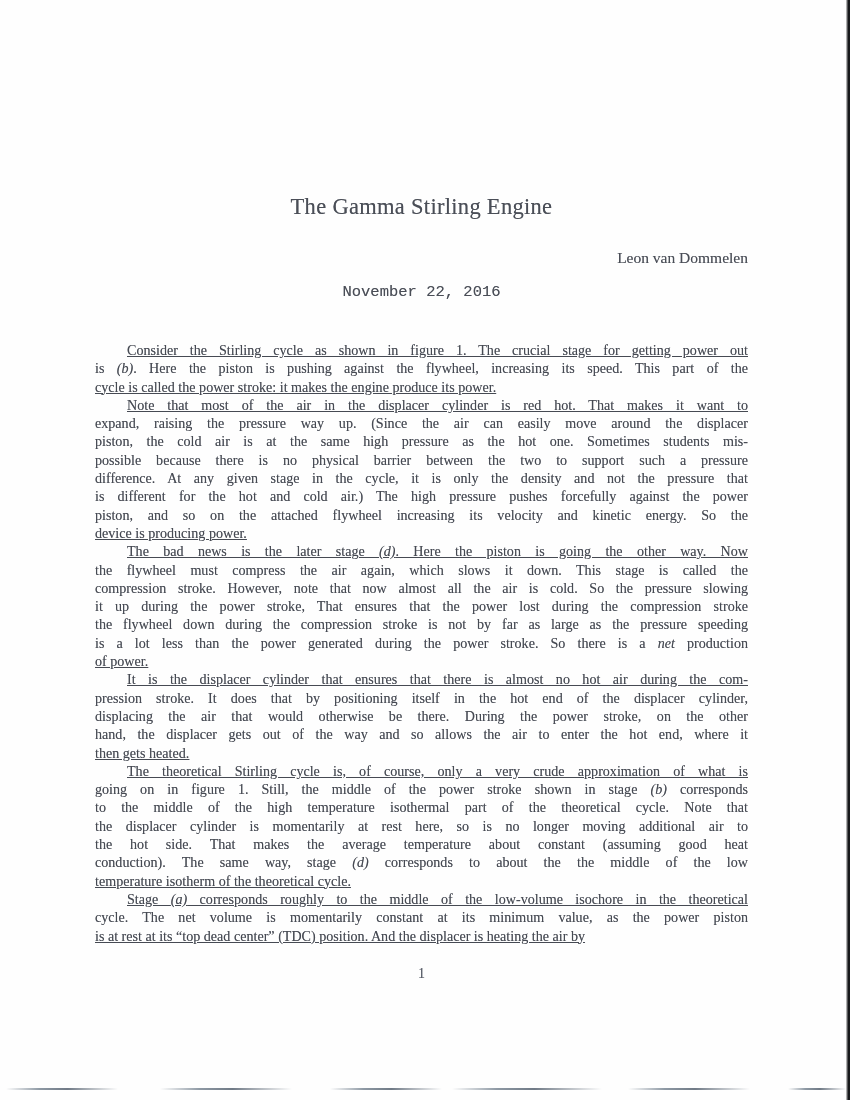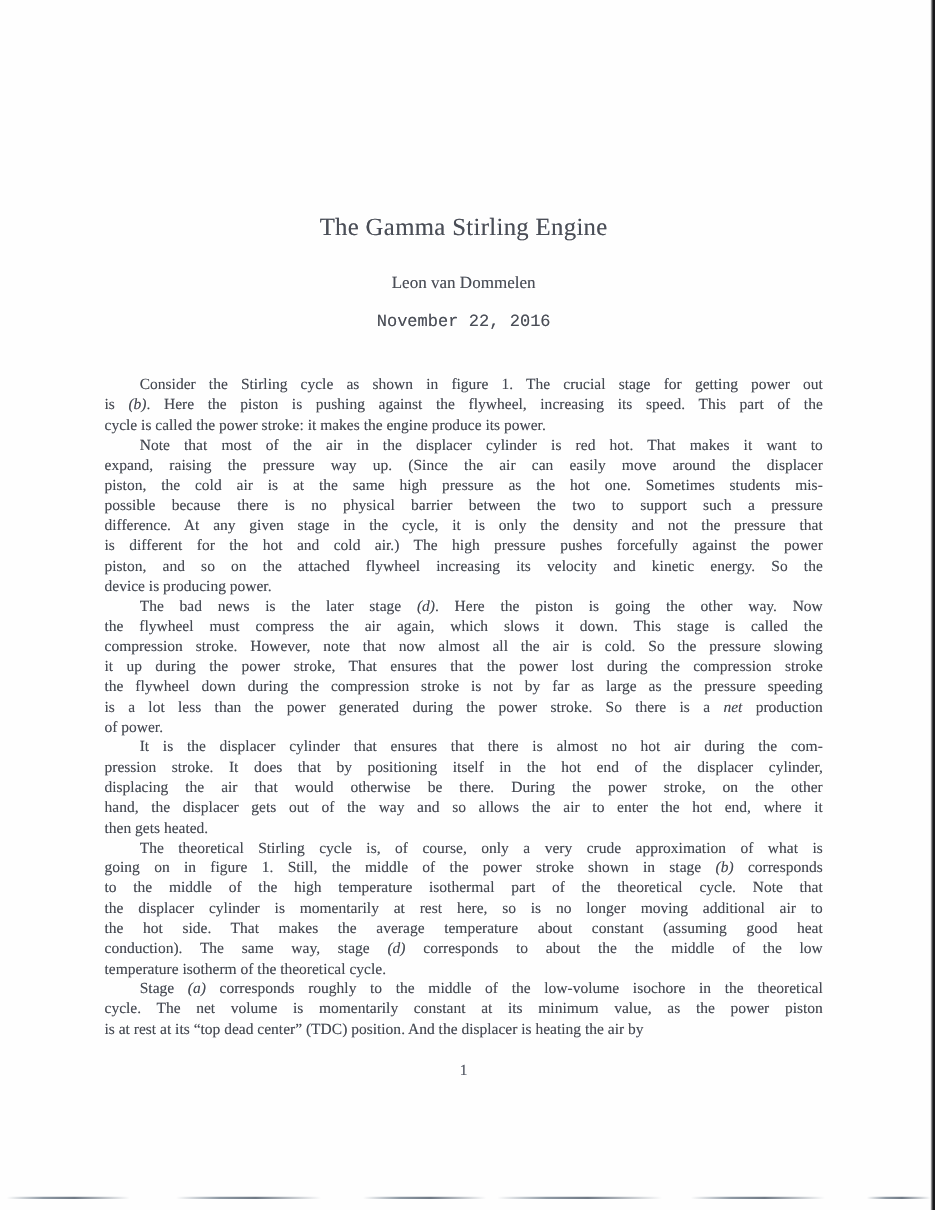--- a/index.html
+++ b/index.html
@@ -26,21 +26,21 @@
     color: #4a4e57;
     letter-spacing: 0.3px;
     margin: 0;
     text-shadow: 0 0 0.6px rgba(74,78,87,0.55);
   }
   .doc-author {
     position: absolute;
     top: 249px;
     left: 95px;
     width: 653px;
-    text-align: center;
+    text-align: right;
     font-size: 15.5px;
     color: #4a4e57;
     text-shadow: 0 0 0.5px rgba(74,78,87,0.5);
   }
   .doc-date {
     position: absolute;
     top: 283px;
     left: 95px;
     width: 653px;
     text-align: center;
@@ -59,22 +59,22 @@
     color: #464a53;
     text-shadow: 0 0 0.5px rgba(70,74,83,0.5);
   }
   .line {
     height: 18.3px;
     text-align: justify;
     text-align-last: justify;
     white-space: normal;
     overflow: hidden;
   }
-  .line.first { text-indent: 32px; }
-  .line.last  { text-align-last: left; }
+  .line.first { text-indent: 32px; text-decoration: underline; }
+  .line.last  { text-align-last: left; text-decoration: underline; }
   .line em    { font-style: italic; }
   .page-number {
     position: absolute;
     top: 966px;
     left: 95px;
     width: 653px;
     text-align: center;
     font-size: 14px;
     color: #565b66;
     text-shadow: 0 0 0.5px rgba(86,91,102,0.5);

